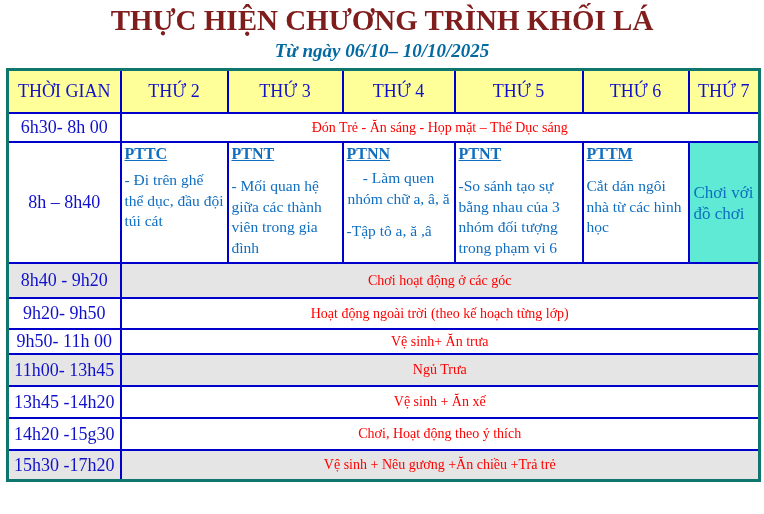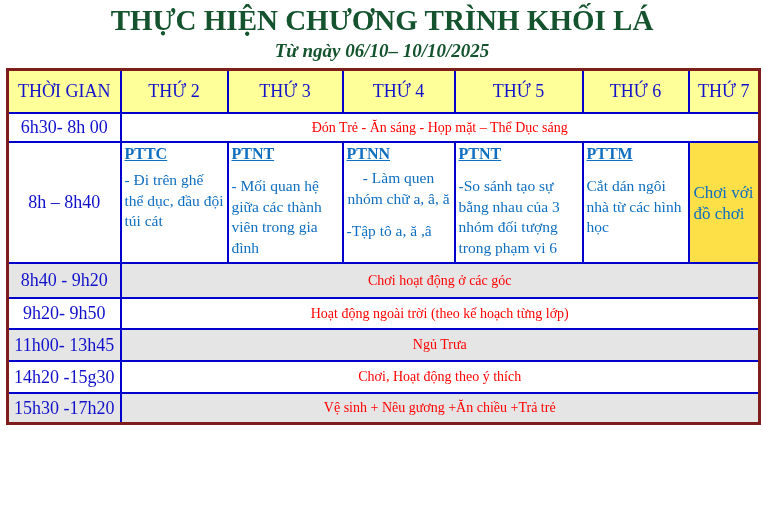--- a/index.html
+++ b/index.html
@@ -13,41 +13,41 @@
   }
   .page {
     width: 764px;
     height: 514px;
     position: relative;
   }
   .title {
     margin: 0;
     padding-top: 5px;
     text-align: center;
-    color: #14532d;
+    color: #7f1d1d;
     font-size: 29px;
     font-weight: bold;
     letter-spacing: 0px;
     line-height: 1.1;
   }
   .subtitle {
     text-align: center;
-    color: #14532d;
+    color: #0369a1;
     font-size: 19px;
     font-weight: bold;
     font-style: italic;
     margin-top: 3px;
     margin-bottom: 6px;
   }
   table.schedule {
     border-collapse: collapse;
     table-layout: fixed;
     width: 752px;
     margin-left: 6px;
-    border: 3px solid #7f1d1d;
+    border: 3px solid #0f766e;
   }
   table.schedule th, table.schedule td {
     border: 2px solid #0000cc;
     overflow: hidden;
   }
   th.colhead {
     background: #ffff99;
     color: #1111cc;
     font-size: 18px;
     font-weight: normal;
@@ -87,21 +87,21 @@
   }
   .desc {
     font-size: 15.5px;
     line-height: 1.32;
     margin-top: 6px;
     font-family: Liberation Serif, serif;
   }
   .desc.centered { text-align: center; margin-top: 4px; }
   .desc.tight { margin-top: 12px; }
   td.saturday {
-    background: #fde047;
+    background: #5eead4;
     color: #0f6ec0;
     font-size: 17px;
     vertical-align: middle;
     padding: 0 2px 0 4px;
     line-height: 1.25;
   }
 </style>
 </head>
 <body>
 
@@ -166,26 +166,34 @@
     <tr class="hl" style="height:35px">
       <td class="time">8h40 - 9h20</td>
       <td class="activity" colspan="6">Chơi hoạt động ở các góc</td>
     </tr>
 
     <tr style="height:31px">
       <td class="time">9h20- 9h50</td>
       <td class="activity" colspan="6">Hoạt động ngoài trời (theo kế hoạch từng lớp)</td>
     </tr>
 
+    <tr style="height:25px">
+      <td class="time">9h50- 11h 00</td>
+      <td class="activity" colspan="6">Vệ sinh+ Ăn trưa</td>
+    </tr>
 
     <tr class="hl" style="height:32px">
       <td class="time">11h00- 13h45</td>
       <td class="activity" colspan="6">Ngủ Trưa</td>
     </tr>
 
+    <tr style="height:32px">
+      <td class="time">13h45 -14h20</td>
+      <td class="activity" colspan="6">Vệ sinh + Ăn xế</td>
+    </tr>
 
     <tr style="height:32px">
       <td class="time">14h20 -15g30</td>
       <td class="activity" colspan="6">Chơi, Hoạt động theo ý thích</td>
     </tr>
 
     <tr class="hl" style="height:30px">
       <td class="time">15h30 -17h20</td>
       <td class="activity" colspan="6">Vệ sinh + Nêu gương +Ăn chiều +Trả trẻ</td>
     </tr>

